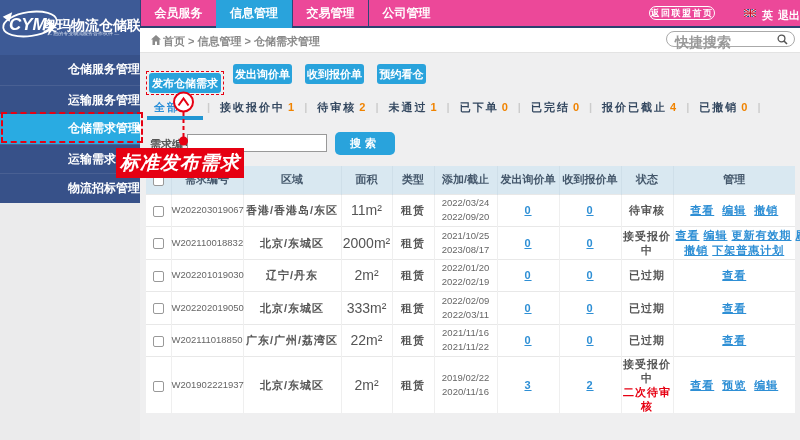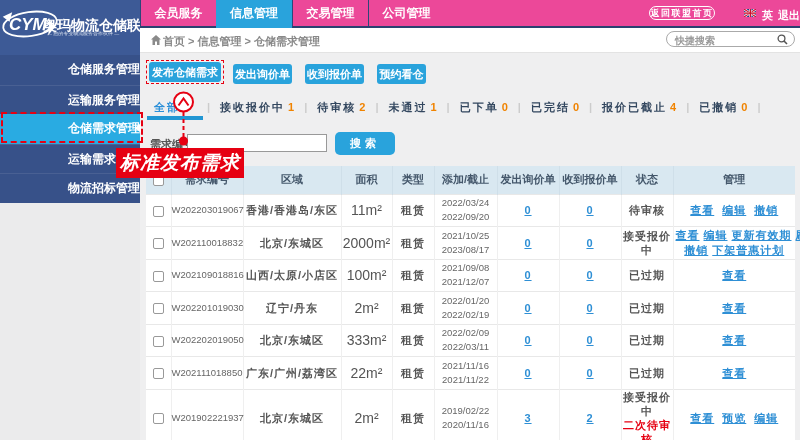--- a/index.html
+++ b/index.html
@@ -19,26 +19,26 @@
 .ntab { position:absolute; top:0; height:26px; width:76px; line-height:26px; text-align:center; color:#fff; font-size:12px; font-weight:bold; border-left:1px solid #2d4679; }
 .ntab.active { background:#29a3dc; border-left:none; height:28px; line-height:26px; }
 #backbtn { position:absolute; left:509px; top:6px; width:66px; height:14px; border:1px solid #fff; border-radius:8px; color:#fff; font-size:9px; line-height:12px; text-align:center; letter-spacing:1.5px; font-weight:bold; }
 #lang { position:absolute; left:622px; top:8px; color:#fff; font-size:11px; font-weight:bold; }
 #exit { position:absolute; left:638px; top:8px; color:#fff; font-size:11px; font-weight:bold; }
 
 
 #crumb { left:140px; top:28px; width:660px; height:25px; background:#fff; border-bottom:1px solid #e3e3e3; }
 #crumbtxt { position:absolute; left:23px; top:6px; font-size:11px; color:#888; font-weight:bold; }
 #searchpill { position:absolute; left:526px; top:3px; width:129px; height:16px; border:1px solid #aaa; border-radius:9px; background:#fff; }
-#searchpill span { position:absolute; left:8px; top:2px; font-size:10px; color:#999; font-weight:bold; }
+#searchpill span { position:absolute; left:8px; top:2px; font-size:14px; color:#999; font-weight:bold; }
 
 
 #content { left:140px; top:53px; width:660px; height:387px; background:#efeff0; }
 .btn { position:absolute; top:11px; height:20px; background:#29a3dc; border-radius:3px; color:#fff; font-size:11px; font-weight:bold; text-align:center; line-height:20px; }
-#btn1wrap { position:absolute; left:6px; top:7px; width:78px; height:24px; border:1px dashed #e60012;padding-left:27px; }
+#btn1wrap { position:absolute; left:6px; top:18px; width:78px; height:24px; border:1px dashed #e60012;padding-left:27px; }
 #btn1 { position:absolute; left:2px; top:1px; width:72px; height:20px; background:#29a3dc; border-radius:3px; color:#fff; font-size:11px; font-weight:bold; text-align:center; line-height:20px; }
 
 
 #tabs { position:absolute; left:14px; top:47px; font-size:11px; color:#33475f; white-space:nowrap; letter-spacing:2px; font-weight:bold; }
 #tabs .sep { color:#ccc; padding:0 8px; }
 #tabs .num { color:#f08300; font-weight:bold; padding-left:3px; }
 #tabs .cur { color:#2b8fd8; margin-right:19px; }
 #underline { position:absolute; left:7px; top:63px; width:56px; height:4px; background:#2196d3; }
 
 
@@ -188,32 +188,20 @@
             <td><span class="lk">0</span></td>
             <td><span class="lk">0</span></td>
             <td>接受报价中</td>
             <td class="mg" style="line-height:15px;white-space:nowrap;">
               <div><span class="lk">查看</span><span class="lk">编辑</span><span class="lk">更新有效期</span><span class="lk">刷新</span></div>
               <div><span class="lk">撤销</span><span class="lk">下架普惠计划</span></div>
             </td>
       </tr>
       <tr>
         <td><span class="cb"></span></td>
-            <td class="lat">W202109018816</td>
-            <td>山西/太原/小店区</td>
-            <td class="ar">100m²</td>
-            <td>租赁</td>
-            <td class="lat">2021/09/08<br>2021/12/07</td>
-            <td><span class="lk">0</span></td>
-            <td><span class="lk">0</span></td>
-            <td>已过期</td>
-            <td class="mg"><span class="lk">查看</span></td>
-      </tr>
-      <tr>
-        <td><span class="cb"></span></td>
             <td class="lat">W202201019030</td>
             <td>辽宁/丹东</td>
             <td class="ar">2m²</td>
             <td>租赁</td>
             <td class="lat">2022/01/20<br>2022/02/19</td>
             <td><span class="lk">0</span></td>
             <td><span class="lk">0</span></td>
             <td>已过期</td>
             <td class="mg"><span class="lk">查看</span></td>
       </tr>

